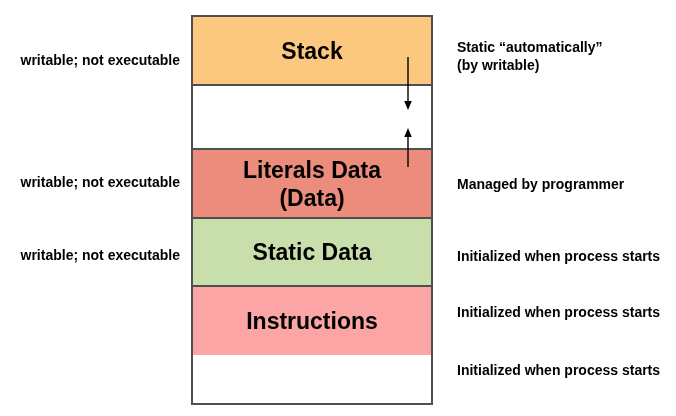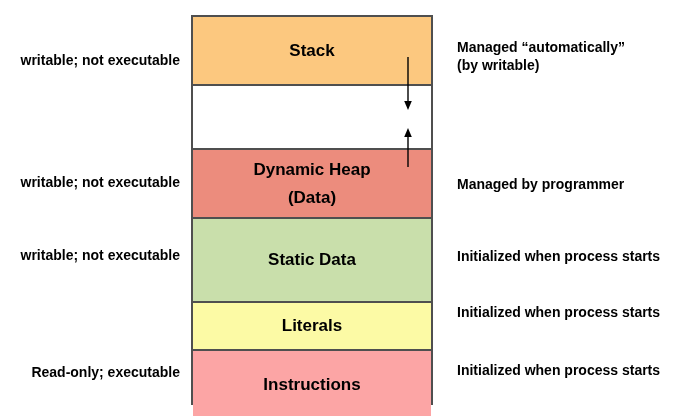--- a/index.html
+++ b/index.html
@@ -21,25 +21,25 @@
   }
   .segment{
     box-sizing:border-box;
     border-bottom:2px solid #4f4f4f;
     display:flex;flex-direction:column;
     align-items:center;justify-content:center;
   }
   .seg-stack{height:69px}
   .seg-gap{height:64px}
   .seg-heap{height:69px}
-  .seg-static{height:84px}
+  .seg-static{height:68px}
   .seg-literals{height:48px}
   .seg-instructions{height:68px;border-bottom:none}
   .seg-title{
-    font-size:17px;font-weight:700;line-height:28px;
+    font-size:23px;font-weight:700;line-height:28px;
     text-align:left;letter-spacing:0;
   }
   
   .left-note{
     position:absolute;left:0;width:180px;
     text-align:right;
     font-size:14px;font-weight:700;line-height:16px;height:16px;
     white-space:nowrap;
   }
   .ln-1{top:52px}.ln-2{top:174px}.ln-3{top:247px}.ln-4{top:305px}.ln-5{top:364px}
@@ -58,44 +58,40 @@
   }
 </style>
 </head>
 <body>
 
 <div class="canvas">
 
   <div class="left-note ln-1">writable; not executable</div>
   <div class="left-note ln-2">writable; not executable</div>
   <div class="left-note ln-3">writable; not executable</div>
-  <div class="left-note ln-5">Read-only; executable</div>
 
   <div class="column">
     <div class="segment seg-stack" style="background-color: rgb(252, 200, 127);">
       <div class="seg-title">Stack</div>
     </div>
     <div class="segment seg-gap" style="background-color: rgb(255, 255, 255);"></div>
     <div class="segment seg-heap" style="background-color: rgb(236, 140, 125);">
-      <div class="seg-title">Dynamic Heap</div>
+      <div class="seg-title">Literals Data</div>
       <div class="seg-title">(Data)</div>
     </div>
     <div class="segment seg-static" style="background-color: rgb(201, 223, 171);">
       <div class="seg-title">Static Data</div>
-    </div>
-    <div class="segment seg-literals" style="background-color: rgb(252, 250, 165);">
-      <div class="seg-title">Literals</div>
     </div>
     <div class="segment seg-instructions" style="background-color: #fca5a5;">
       <div class="seg-title">Instructions</div>
     </div>
   </div>
 
   <div class="right-note rn-1">
-    <span>Managed “automatically”</span><br>
+    <span>Static “automatically”</span><br>
     <span>(by writable)</span>
   </div>
   <div class="right-note rn-2">Managed by programmer</div>
   <div class="right-note rn-3">Initialized when process starts</div>
   <div class="right-note rn-4">Initialized when process starts</div>
   <div class="right-note rn-5">Initialized when process starts</div>
 
   <svg class="arrows" viewBox="0 0 676 416" xmlns="http://www.w3.org/2000/svg">
     <g>
       <line x1="408" y1="57" x2="408" y2="102" stroke="#000" stroke-width="1.4"></line>

